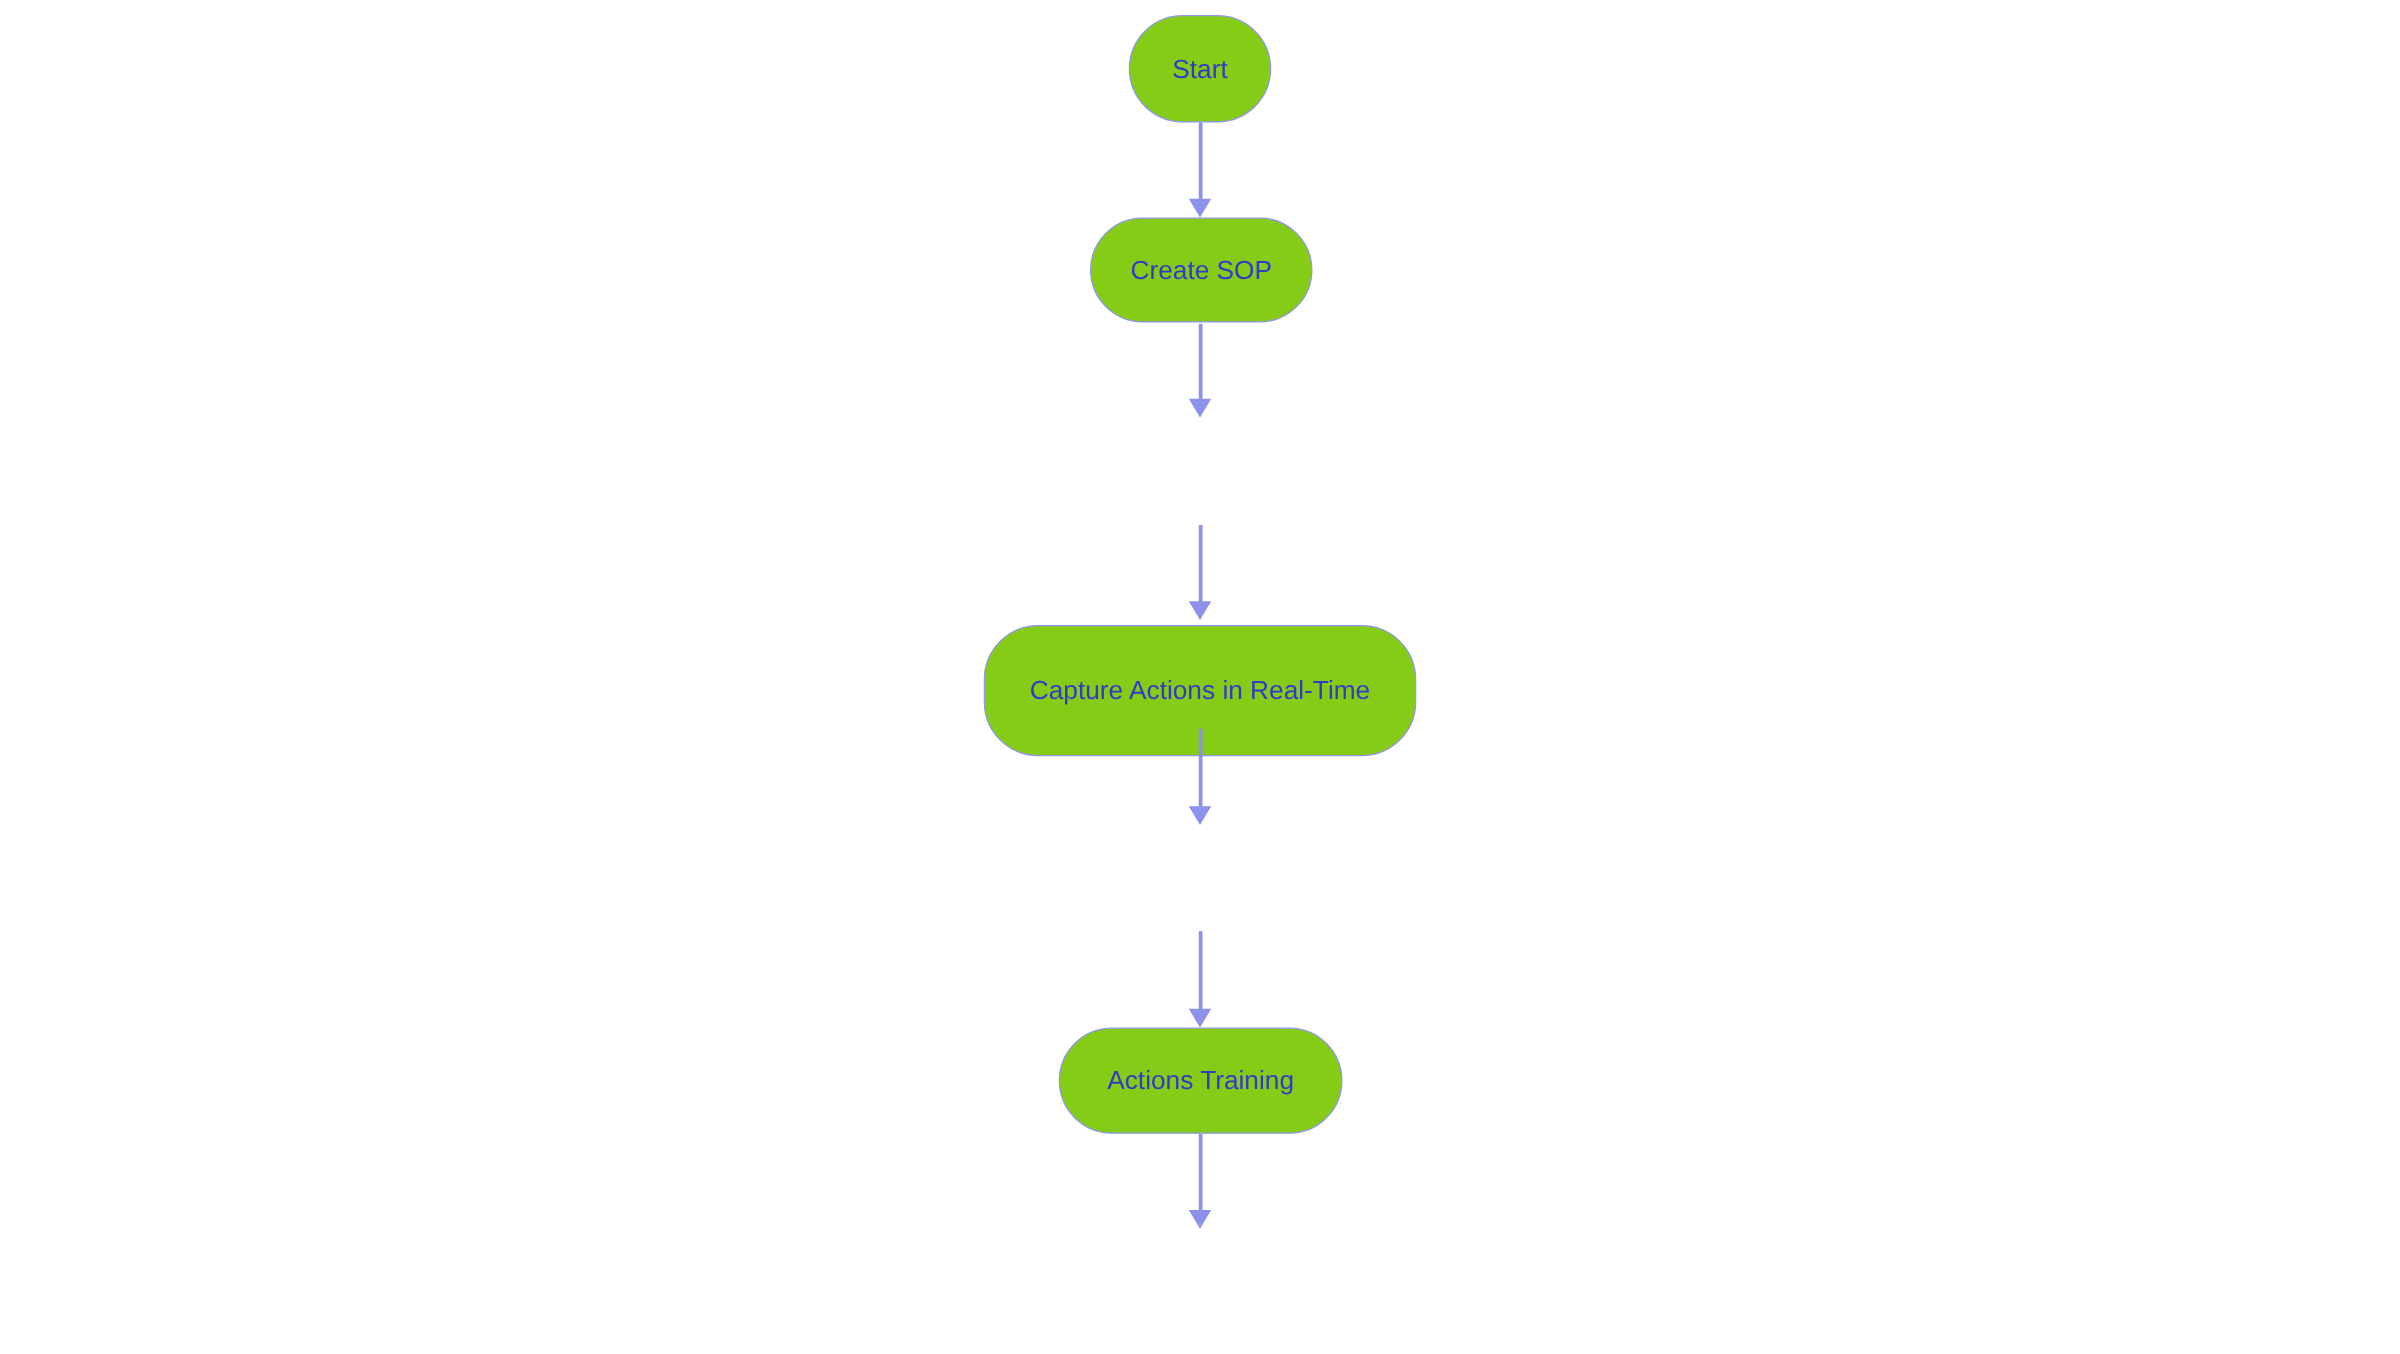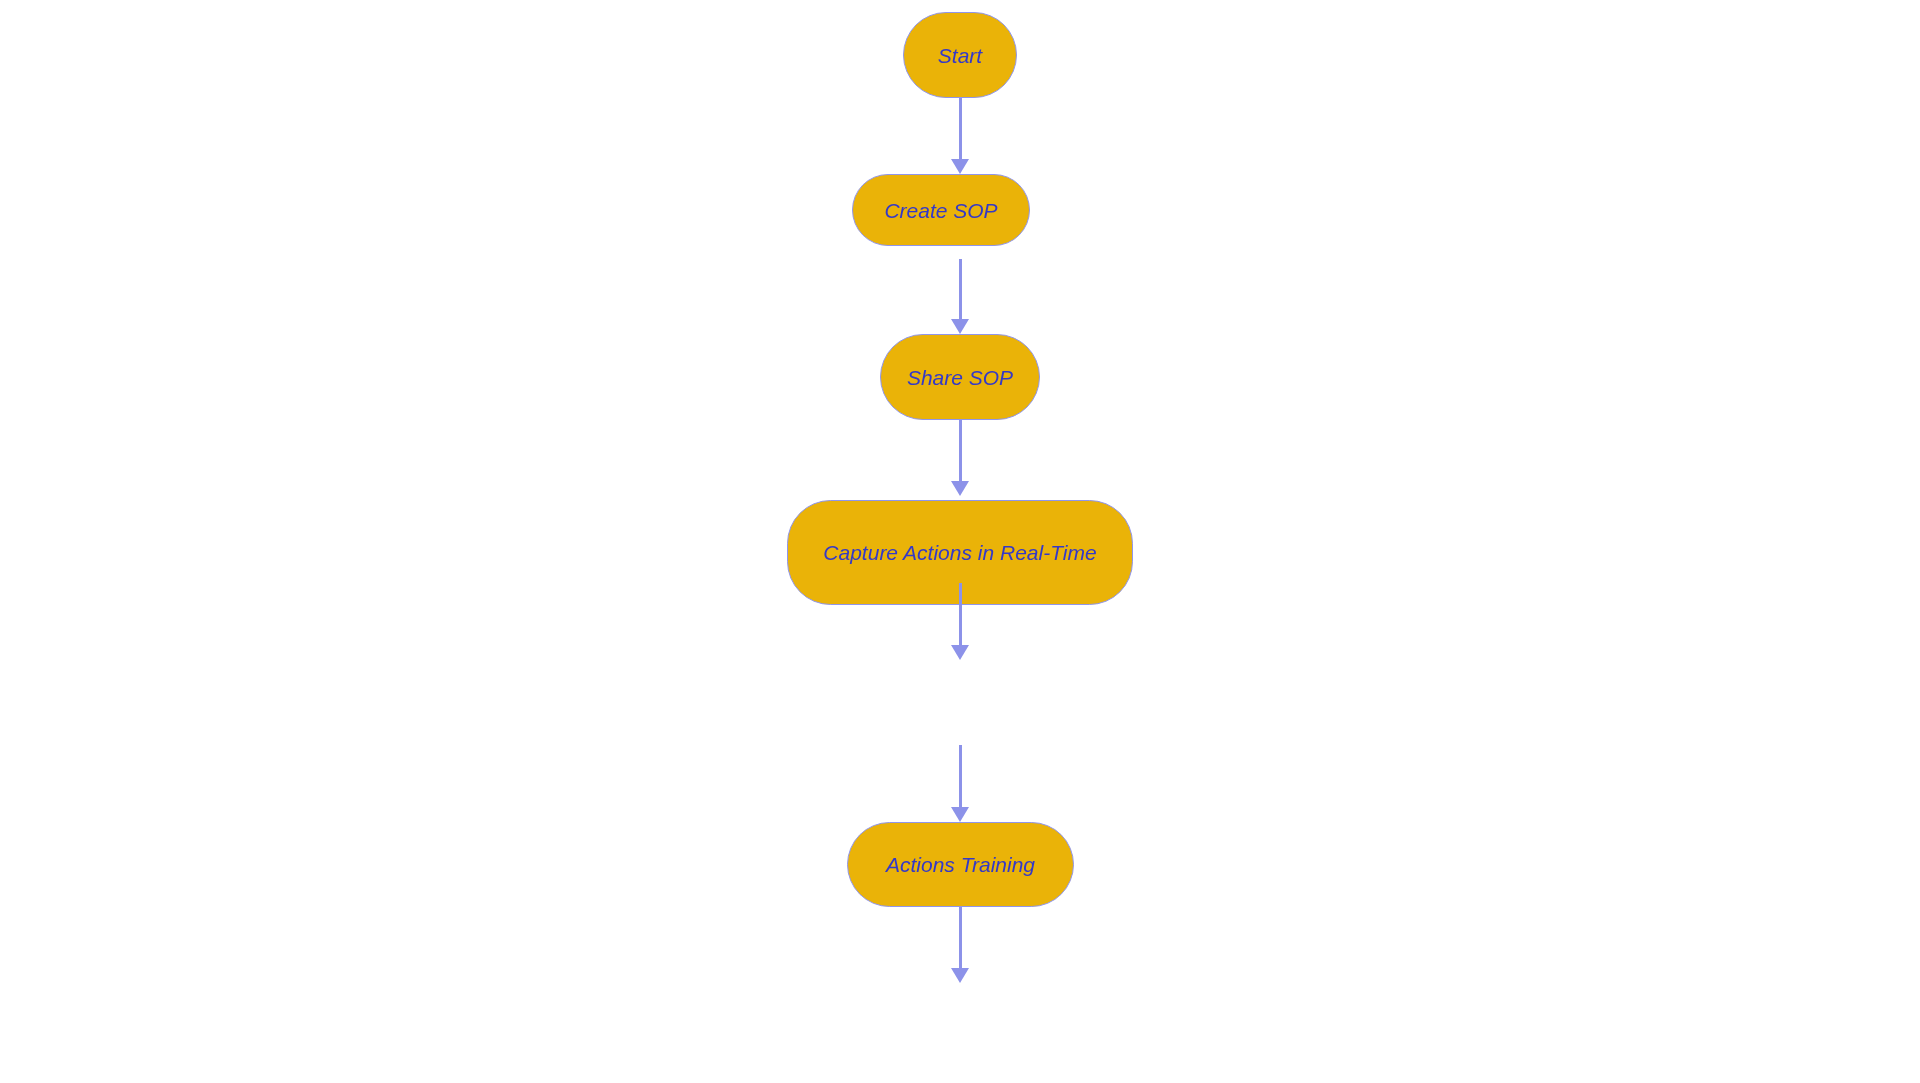--- a/index.html
+++ b/index.html
@@ -11,35 +11,34 @@
   .canvas {
     position: relative;
     width: 1920px;
     height: 1083px;
     background: #ffffff;
     overflow: hidden;
   }
   .node {
     position: absolute;
     box-sizing: border-box;
-    background: #eab308;
+    background: #84cc16;
     border: 1.5px solid #9096ec;
     color: #3439c8;
     font-size: 21px;
     line-height: 1;
     display: flex;
     align-items: center;
     justify-content: center;
     text-align: center;
     white-space: nowrap;
-    font-style: italic;
   }
   
   .n-start            { left: 903px; top: 12px;  width: 114px; height: 86px; border-radius: 43px; }
-  .n-create-sop       { left: 852px; top: 174px; width: 178px; height: 72px; border-radius: 42.5px; }
+  .n-create-sop       { left: 872px; top: 174px; width: 178px; height: 84px; border-radius: 42.5px; }
   .n-share-sop        { left: 880px; top: 334px; width: 160px; height: 86px; border-radius: 43px; }
   .n-capture-actions  { left: 787px; top: 500px; width: 346px; height: 105px; border-radius: 43.5px; }
   .n-update-records   { left: 849px; top: 660px; width: 222px; height: 85px; border-radius: 42.5px; }
   .n-enhance-training { left: 847px; top: 822px; width: 227px; height: 85px; border-radius: 42.5px; }
   .n-end              { left: 913px; top: 983px; width: 95px;  height: 95px; border-radius: 50%; }
 
   .edge {
     position: absolute;
     left: 950px;   
     width: 20px;
@@ -81,21 +80,20 @@
     <div class="edge-arrowhead"></div>
   </div>
 
   <div class="node n-create-sop">Create SOP</div>
 
   <div class="edge e2">
     <div class="edge-line"></div>
     <div class="edge-arrowhead"></div>
   </div>
 
-  <div class="node n-share-sop">Share SOP</div>
 
   <div class="edge e3">
     <div class="edge-line"></div>
     <div class="edge-arrowhead"></div>
   </div>
 
   <div class="node n-capture-actions">Capture Actions in Real-Time</div>
 
   <div class="edge e4">
     <div class="edge-line"></div>

